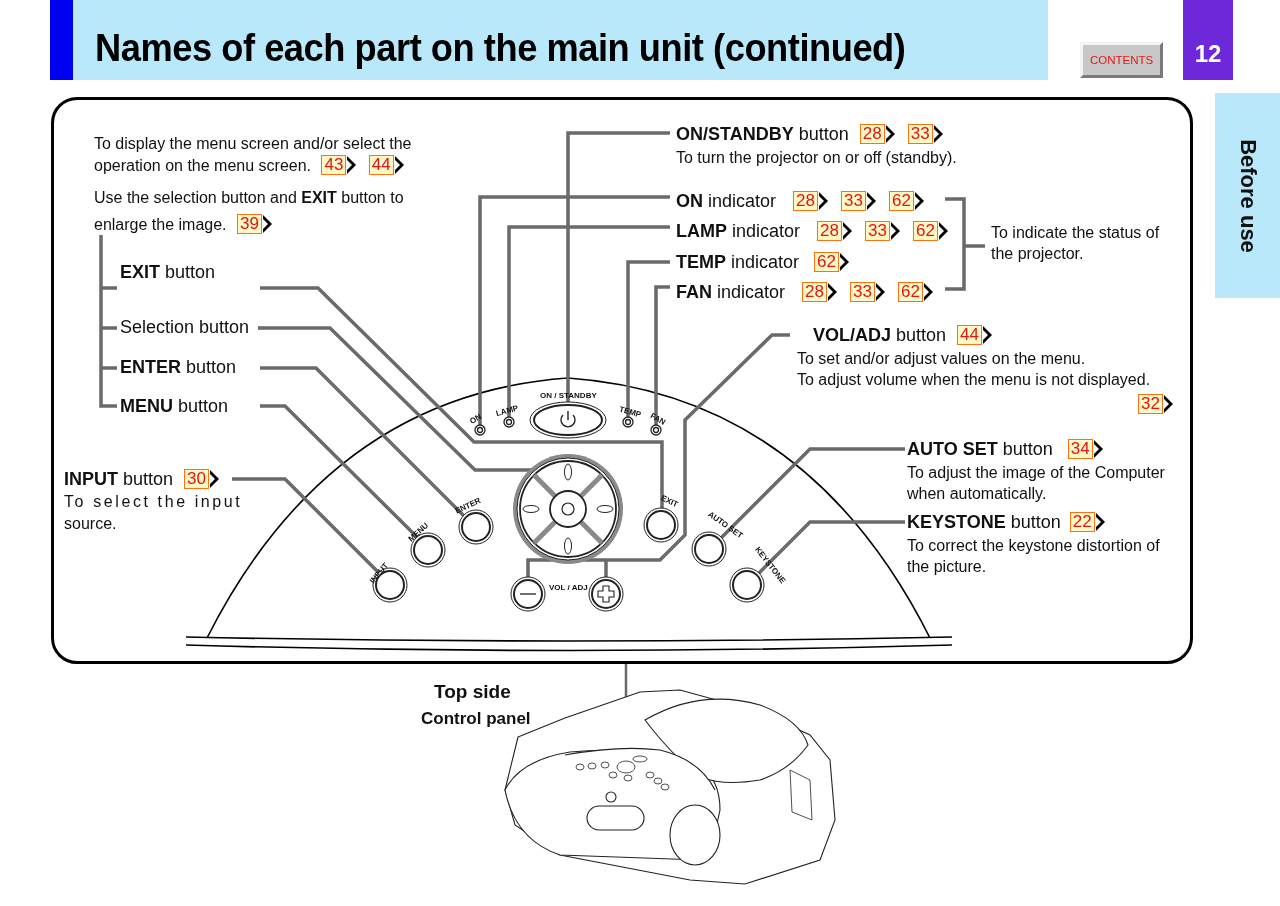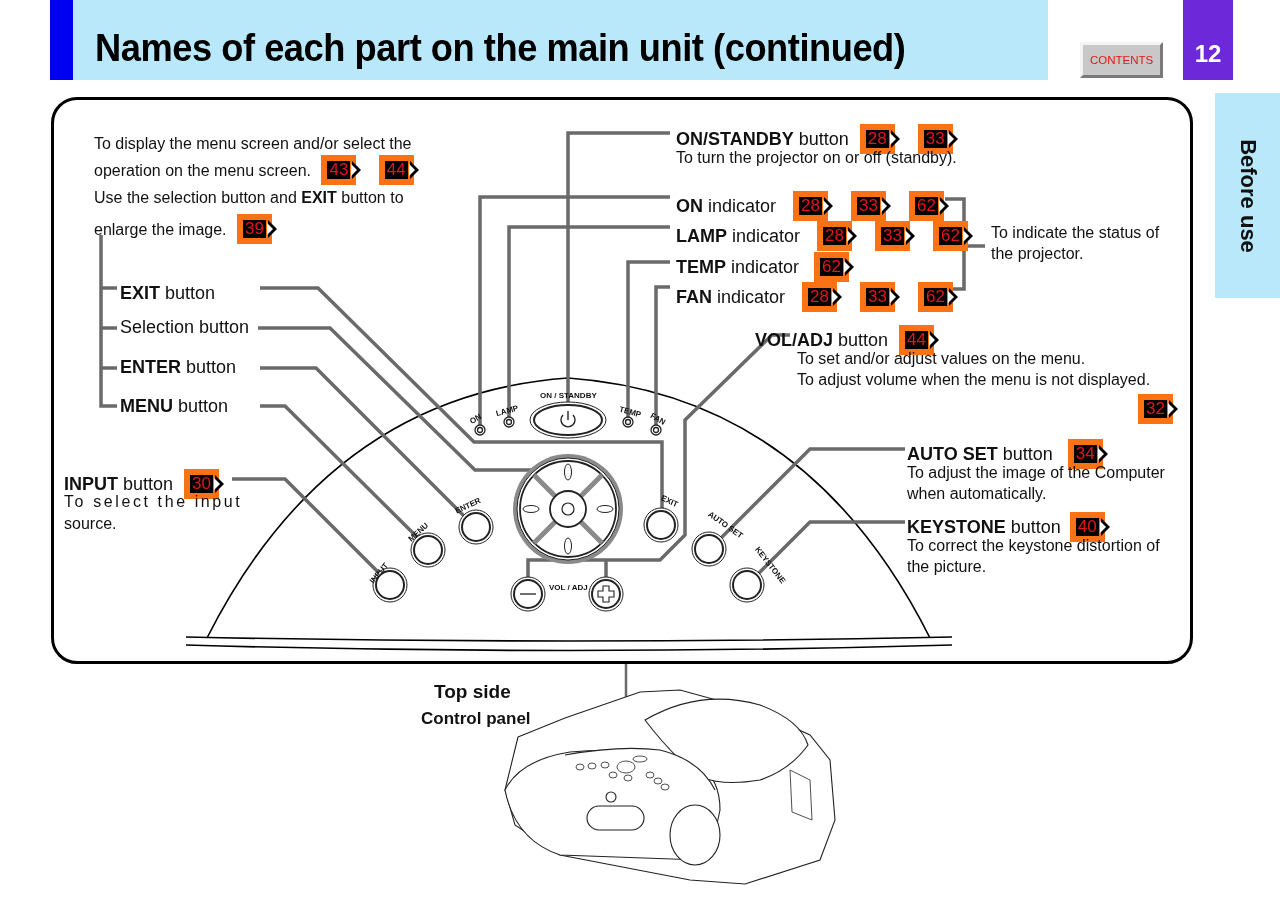--- a/index.html
+++ b/index.html
@@ -24,21 +24,21 @@
                     font-size:22px; font-weight:bold; white-space:nowrap; color:#111; }
   
   .frame { left:51px; top:97px; width:1142px; height:567px; border:3px solid #000; border-radius:26px;
            box-sizing:border-box; }
   svg.diagram { position:absolute; left:0; top:0; }
   .txt { position:absolute; white-space:nowrap; font-size:16px; line-height:21px; }
   .lbl { font-size:18px; }
   .lbl b { font-weight:bold; }
   .desc { font-size:16px; color:#111; }
   .ref { display:inline-block; position:relative; height:18px; line-height:18px; padding:0 2px;
-         border:6px solid #f97316; background:#000000; color:#e0161c; font-size:17px; margin-left:6px;
+         border:1px solid #f97316; background:#fef9c3; color:#e0161c; font-size:17px; margin-left:6px;
          margin-right:12px; vertical-align:1px; }
   .ref::after { content:""; position:absolute; right:-11px; top:0px; width:0; height:0;
                 border-top:9px solid transparent; border-bottom:9px solid transparent;
                 border-left:9px solid #000; }
   .ref::before { content:""; position:absolute; right:-7px; top:3px; width:0; height:0;
                  border-top:6px solid transparent; border-bottom:6px solid transparent;
                  border-left:6px solid #fff; z-index:1; }
   .wm { left:905px; top:712px; width:300px; height:150px; opacity:0.55; }
   .wm-brand { position:absolute; left:8px; top:28px; font-size:58px; font-weight:bold; color:#fff;
               -webkit-text-stroke:2px #b8b8b8; letter-spacing:2px; }
@@ -223,21 +223,21 @@
   <span class="ref">44</span>
 </div>
 <div class="txt desc" style="left:94px;top:187px;">
   <span>Use the selection button and </span><b>EXIT</b><span> button to</span>
 </div>
 <div class="txt desc" style="left:94px;top:208px;">
   <span>enlarge the image.</span>
   <span class="ref" style="margin-top:6px;">39</span>
 </div>
 
-<div class="txt lbl" style="left:120px;top:283px;"><b>EXIT</b><span> button</span></div>
+<div class="txt lbl" style="left:120px;top:262px;"><b>EXIT</b><span> button</span></div>
 <div class="txt lbl" style="left:120px;top:317px;">Selection button</div>
 <div class="txt lbl" style="left:120px;top:357px;"><b>ENTER</b><span> button</span></div>
 <div class="txt lbl" style="left:120px;top:396px;"><b>MENU</b><span> button</span></div>
 
 <div class="txt lbl" style="left:64px;top:469px;">
   <b>INPUT</b><span> button</span>
   <span class="ref">30</span>
 </div>
 <div class="txt desc" style="left:64px;top:491px;letter-spacing:2.6px;">To select the input</div>
 <div class="txt desc" style="left:64px;top:513px;">source.</div>
@@ -267,40 +267,40 @@
 </div>
 <div class="txt lbl" style="left:676px;top:282px;">
   <b>FAN</b><span> indicator</span>
   <span class="ref" style="margin-left:12px">28</span>
   <span class="ref">33</span>
   <span class="ref">62</span>
 </div>
 <div class="txt desc" style="left:991px;top:222px;">To indicate the status of</div>
 <div class="txt desc" style="left:991px;top:243px;">the projector.</div>
 
-<div class="txt lbl" style="left:755px;top:325px;">
+<div class="txt lbl" style="left:813px;top:325px;">
   <b>VOL/ADJ</b><span> button</span>
   <span class="ref">44</span>
 </div>
 <div class="txt desc" style="left:797px;top:348px;">To set and/or adjust values on the menu.</div>
 <div class="txt desc" style="left:797px;top:369px;">To adjust volume when the menu is not displayed.</div>
 <div class="txt desc" style="left:1132px;top:394px;">
   <span class="ref">32</span>
 </div>
 
 <div class="txt lbl" style="left:907px;top:439px;">
   <b>AUTO SET</b><span> button</span>
   <span class="ref" style="margin-left:10px">34</span>
 </div>
 <div class="txt desc" style="left:907px;top:462px;">To adjust the image of the Computer</div>
 <div class="txt desc" style="left:907px;top:483px;">when automatically.</div>
 
 <div class="txt lbl" style="left:907px;top:512px;">
   <b>KEYSTONE</b><span> button</span>
-  <span class="ref" style="margin-left:4px">40</span>
+  <span class="ref" style="margin-left:4px">22</span>
 </div>
 <div class="txt desc" style="left:907px;top:535px;">To correct the keystone distortion of</div>
 <div class="txt desc" style="left:907px;top:556px;">the picture.</div>
 
 <div class="txt" style="left:434px;top:681px;font-size:19px;font-weight:bold;">Top side</div>
 <div class="txt" style="left:421px;top:708px;font-size:17px;font-weight:bold;">Control panel</div>
 
 <div class="abs wm">
 </div>
 

